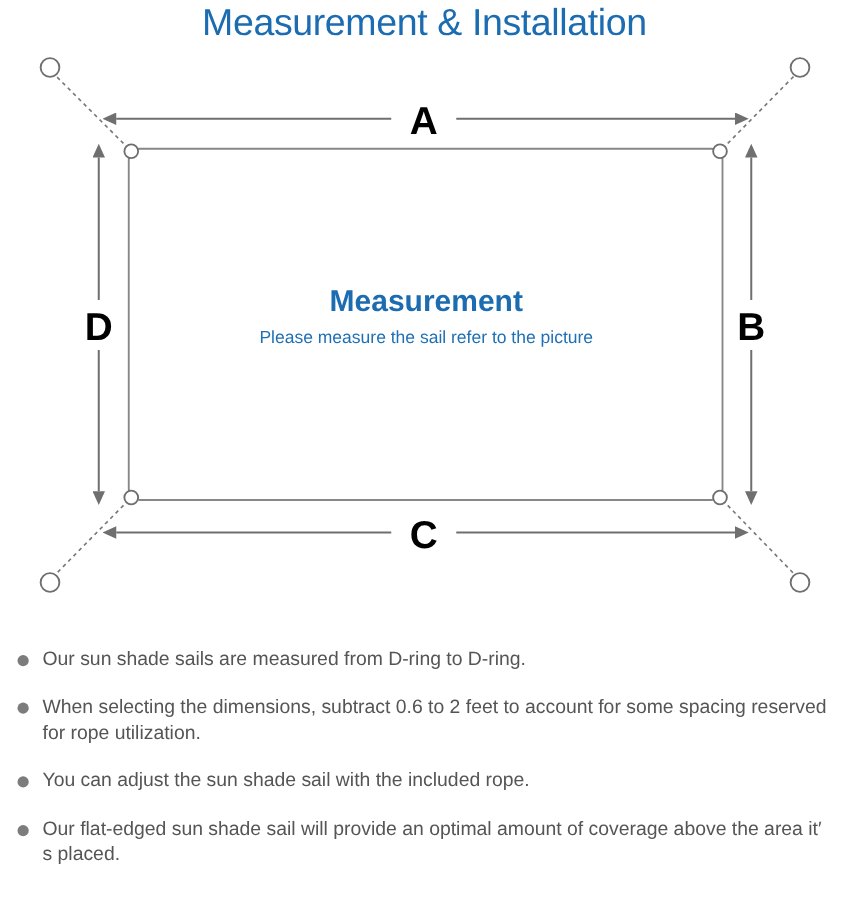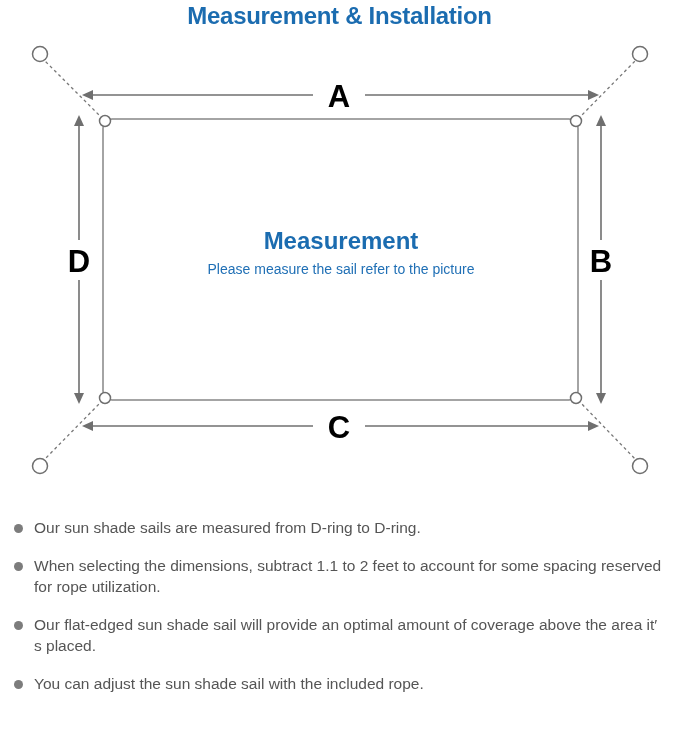--- a/index.html
+++ b/index.html
@@ -12,22 +12,22 @@
     height: 739px;
     font-family: "Liberation Sans", sans-serif;
     color: #595959;
     overflow: hidden;
     position: relative;
   }
 
   
   .title {
     text-align: center;
-    font-size: 24px;
-    font-weight: bold;
+    font-size: 30px;
+    font-weight: normal;
     color: #1B6CB0;
     letter-spacing: -0.3px;
     line-height: 1;
     padding-top: 4px;
     height: 40px;
     box-sizing: border-box;
   }
 
   
   .diagram-wrap {
@@ -153,23 +153,23 @@
   </svg>
 </div>
 
 <div class="notes">
   <div class="note-row">
     <span class="note-bullet"></span>
     <span class="note-text">Our sun shade sails are measured from D-ring to D-ring.</span>
   </div>
   <div class="note-row">
     <span class="note-bullet"></span>
-    <span class="note-text">When selecting the dimensions, subtract 1.1 to 2 feet to account for some spacing reserved for rope utilization.</span>
+    <span class="note-text">When selecting the dimensions, subtract 0.6 to 2 feet to account for some spacing reserved for rope utilization.</span>
+  </div>
+  <div class="note-row">
+    <span class="note-bullet"></span>
+    <span class="note-text">You can adjust the sun shade sail with the included rope.</span>
   </div>
   <div class="note-row">
     <span class="note-bullet"></span>
     <span class="note-text">Our flat-edged sun shade sail will provide an optimal amount of coverage above the area it′ s placed.</span>
   </div>
-  <div class="note-row">
-    <span class="note-bullet"></span>
-    <span class="note-text">You can adjust the sun shade sail with the included rope.</span>
-  </div>
 </div>
 
 </body></html>

